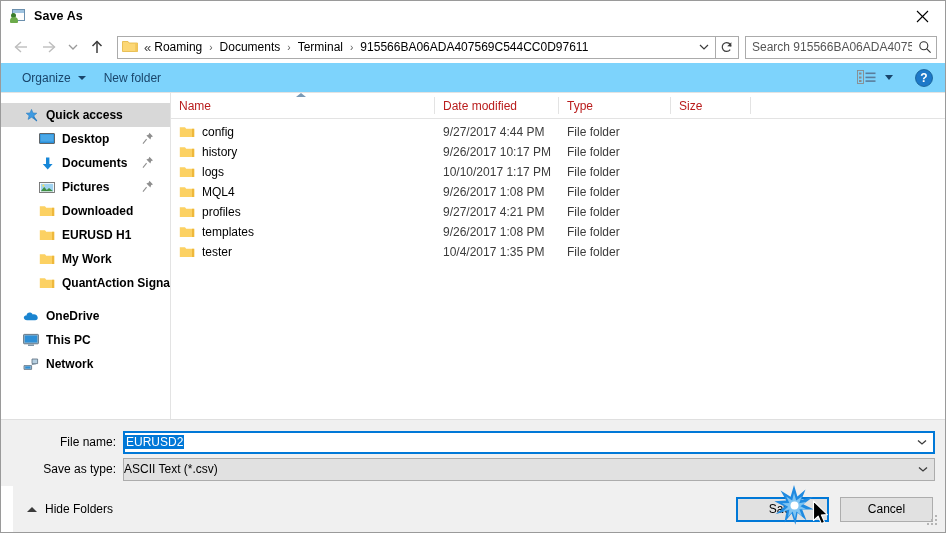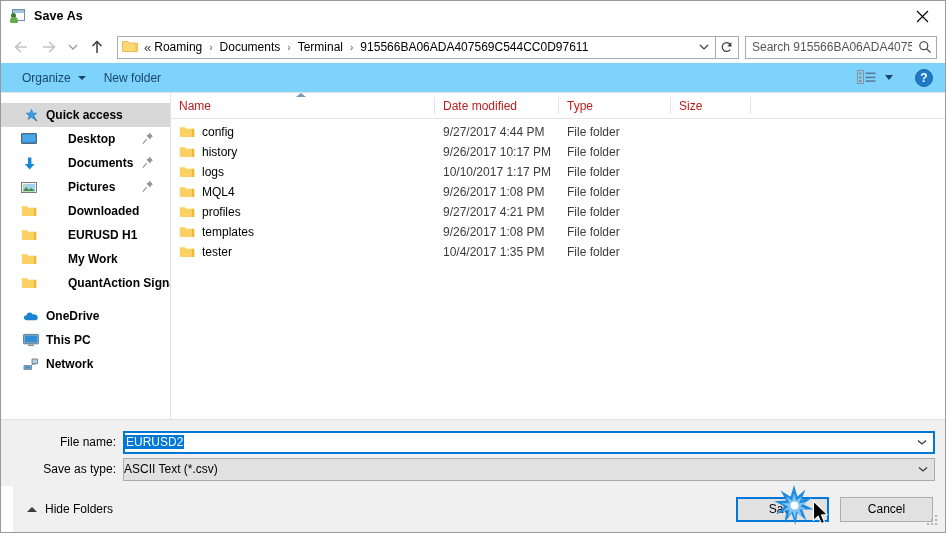--- a/index.html
+++ b/index.html
@@ -221,21 +221,21 @@
     overflow: hidden;
   }
   .side-item {
     height: 24px;
     display: flex;
     align-items: center;
     padding-left: 22px;
     position: relative;
     white-space: nowrap;
   }
-  .side-item.indent { padding-left: 20px; gap: 24px; }
+  .side-item.indent { padding-left: 38px; }
   .side-item.selected { background: #d8d8d8; }
   .side-ico { width: 16px; flex: 0 0 16px; display:flex; align-items:center; justify-content:center; margin-right: 7px;}
   .side-label { color: #000; font-size: 12px; font-weight: bold; }
   .side-pin { position: absolute; right: 16px; top: 5px; }
   .side-gap { height: 9px; }
 
   
   .filelist {
     flex: 1 1 auto;
     display: flex;

